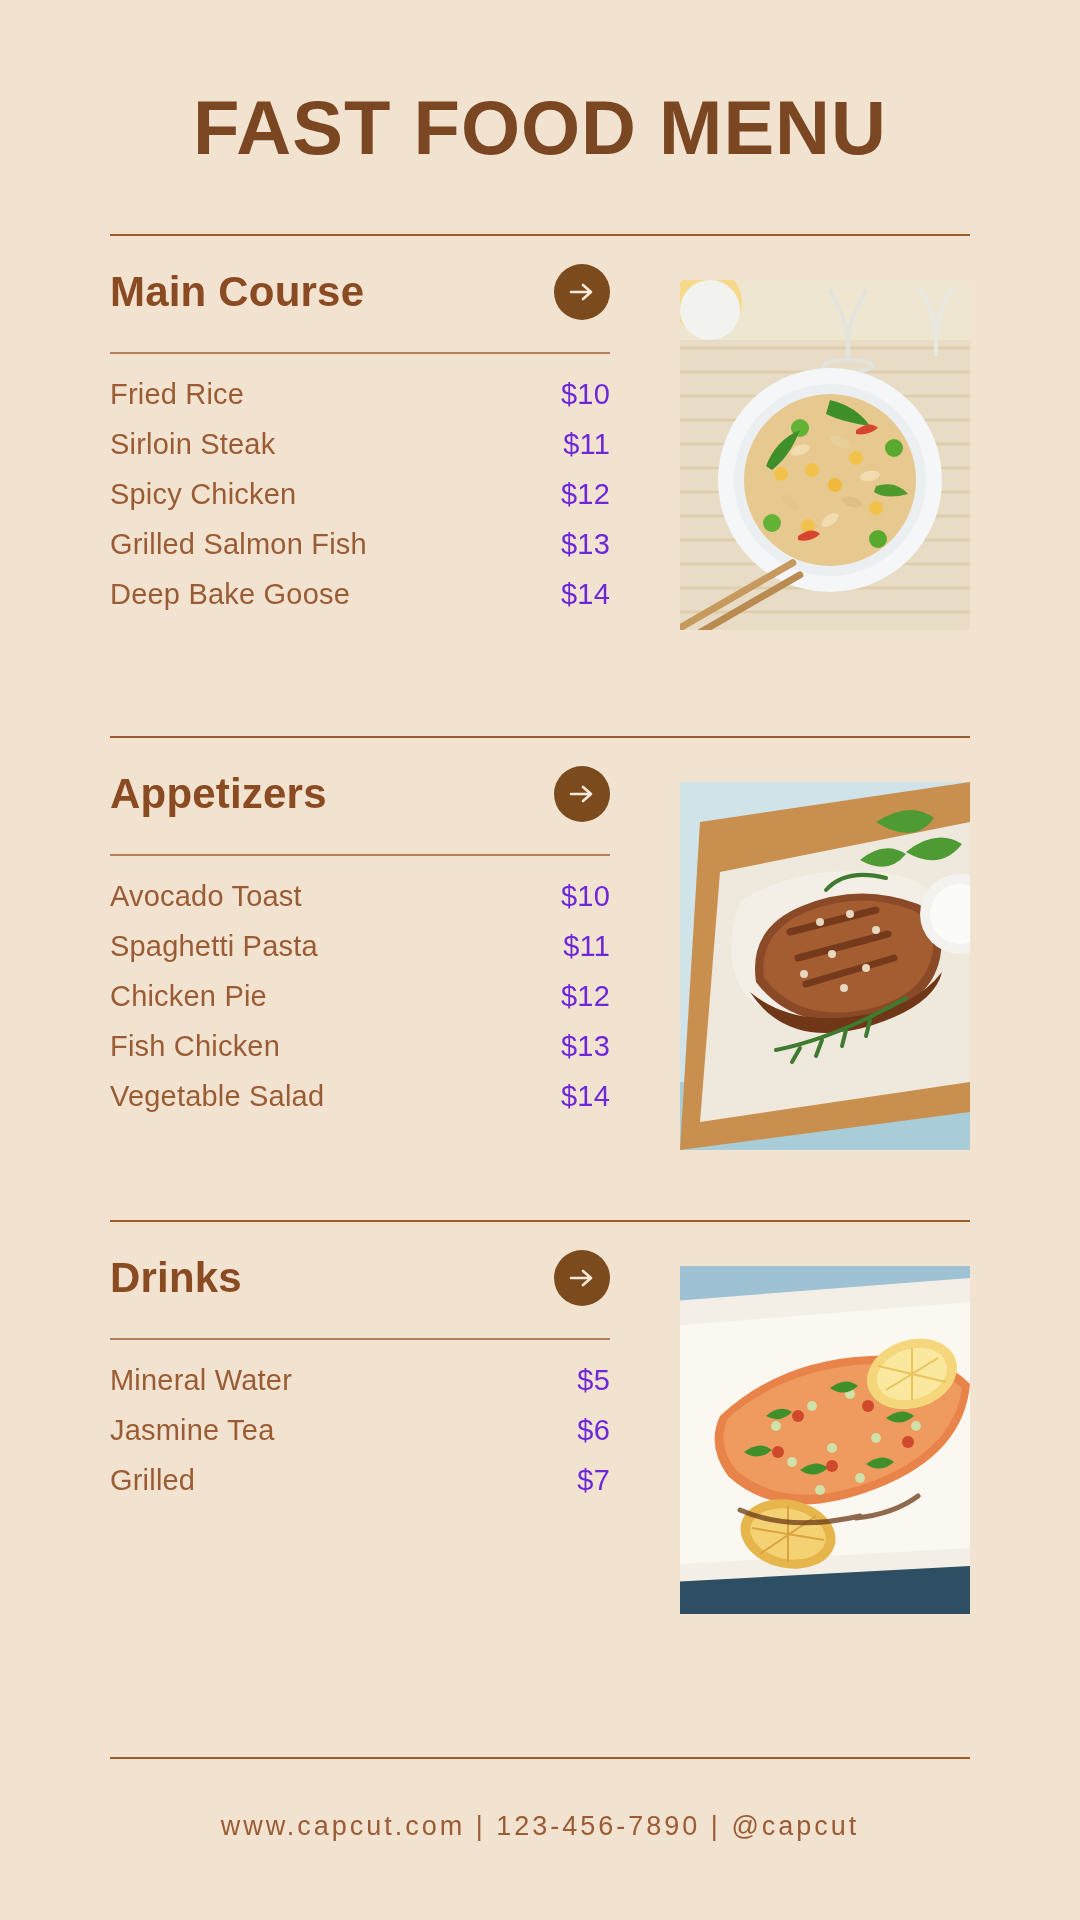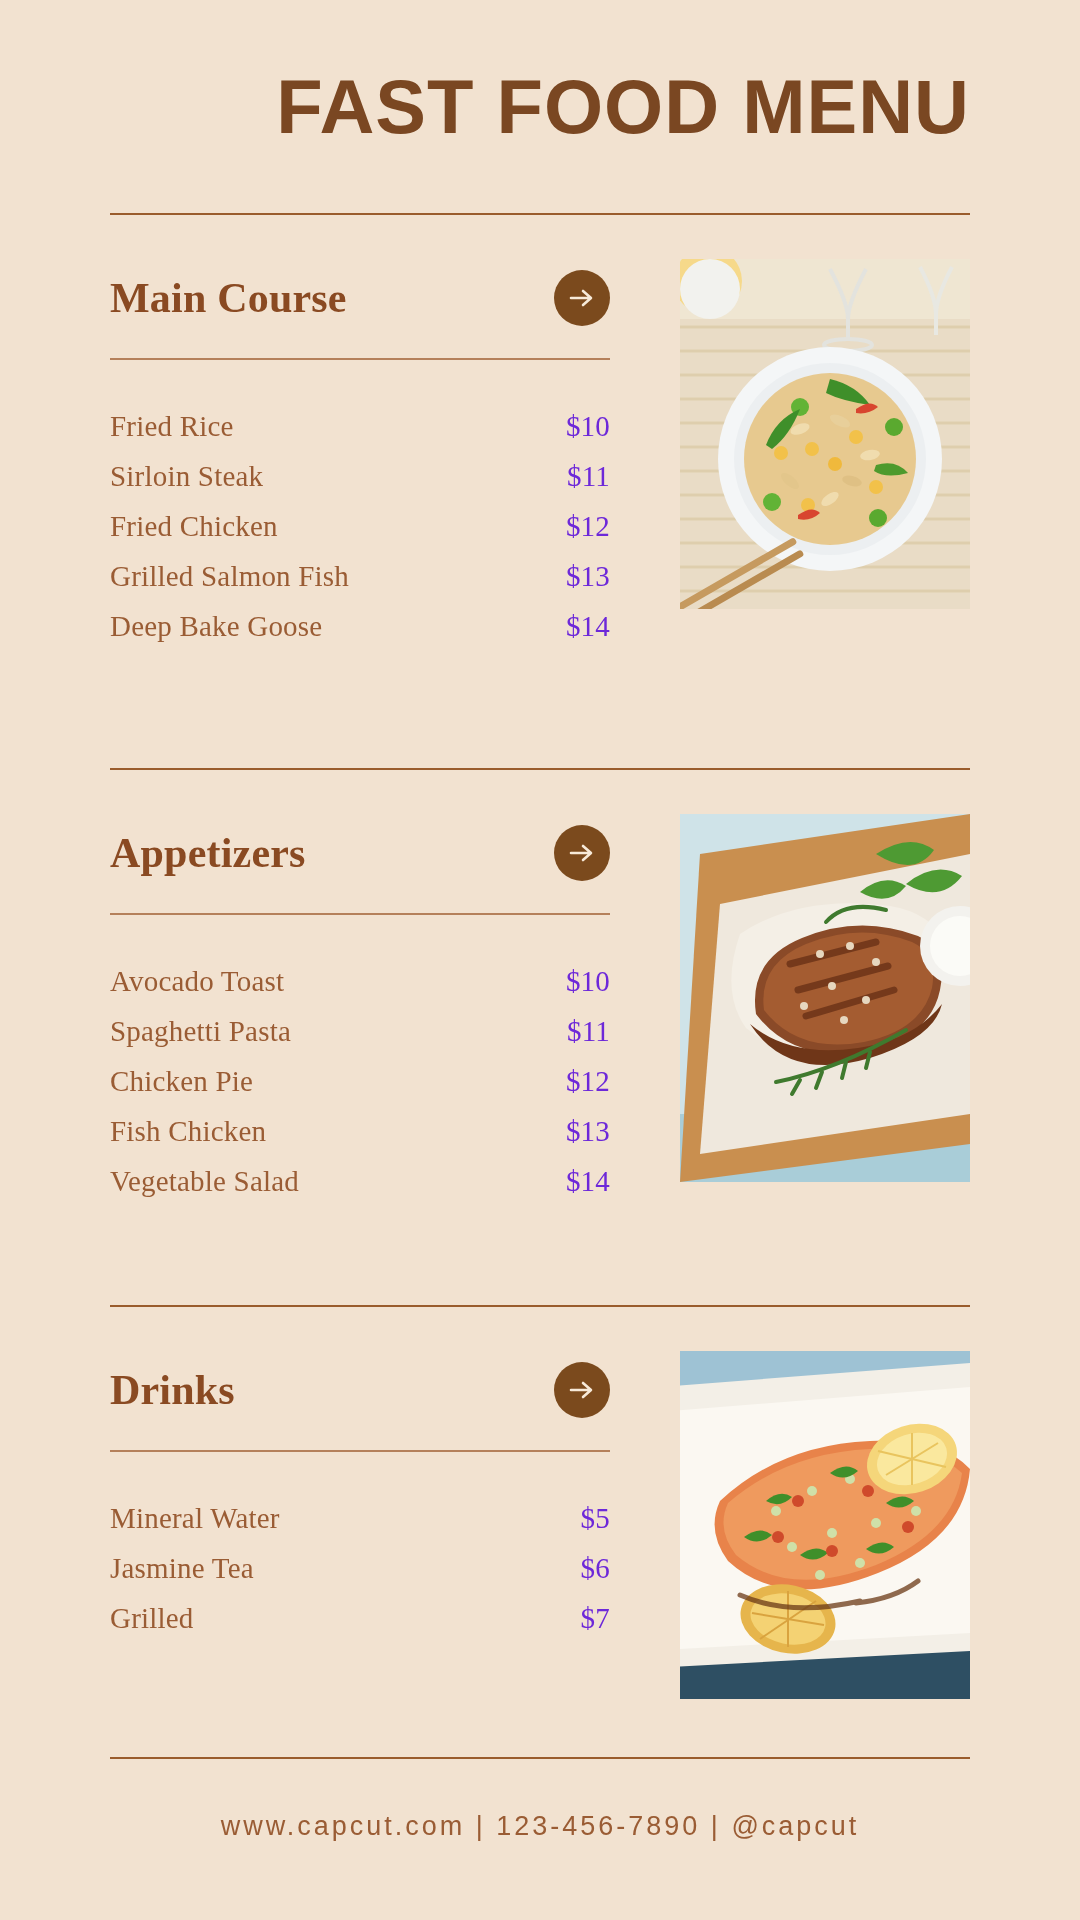--- a/index.html
+++ b/index.html
@@ -19,40 +19,39 @@
   .page {
     position: relative;
     width: 1080px;
     height: 1920px;
     background: #f2e2d0;
     padding: 0 110px;
   }
 
   
   .title {
-    text-align: right;
+    text-align: center;
     font-size: 76px;
     font-weight: bold;
     letter-spacing: 1px;
     color: #7a4722;
-    padding-top: 67px;
+    padding-top: 88px;
     line-height: 1.05;
   }
 
   .rule-main {
     height: 2px;
     background: #9a5c2c;
     margin-top: 66px;
   }
 
   
   .section {
     position: relative;
-    padding-top: 55px;
-    font-family: Liberation Serif, serif;
+    padding-top: 28px;
   }
 
   .section-head {
     display: flex;
     align-items: center;
     justify-content: space-between;
     width: 500px;
   }
 
   .section-title {
@@ -76,21 +75,21 @@
 
   .section-rule {
     width: 500px;
     height: 2px;
     background: #b5805a;
     margin-top: 32px;
   }
 
   .items {
     width: 500px;
-    margin-top: 42px;
+    margin-top: 16px;
   }
 
   .item {
     display: flex;
     justify-content: space-between;
     align-items: baseline;
     font-size: 29px;
     color: #9a5c34;
     padding: 8px 0 9px 0;
     letter-spacing: 0.2px;
@@ -160,21 +159,21 @@
     <div class="items">
       <div class="item">
         <span>Fried Rice</span>
         <span class="item-price">$10</span>
       </div>
       <div class="item">
         <span>Sirloin Steak</span>
         <span class="item-price">$11</span>
       </div>
       <div class="item">
-        <span>Fried Chicken</span>
+        <span>Spicy Chicken</span>
         <span class="item-price">$12</span>
       </div>
       <div class="item">
         <span>Grilled Salmon Fish</span>
         <span class="item-price">$13</span>
       </div>
       <div class="item">
         <span>Deep Bake Goose</span>
         <span class="item-price">$14</span>
       </div>

